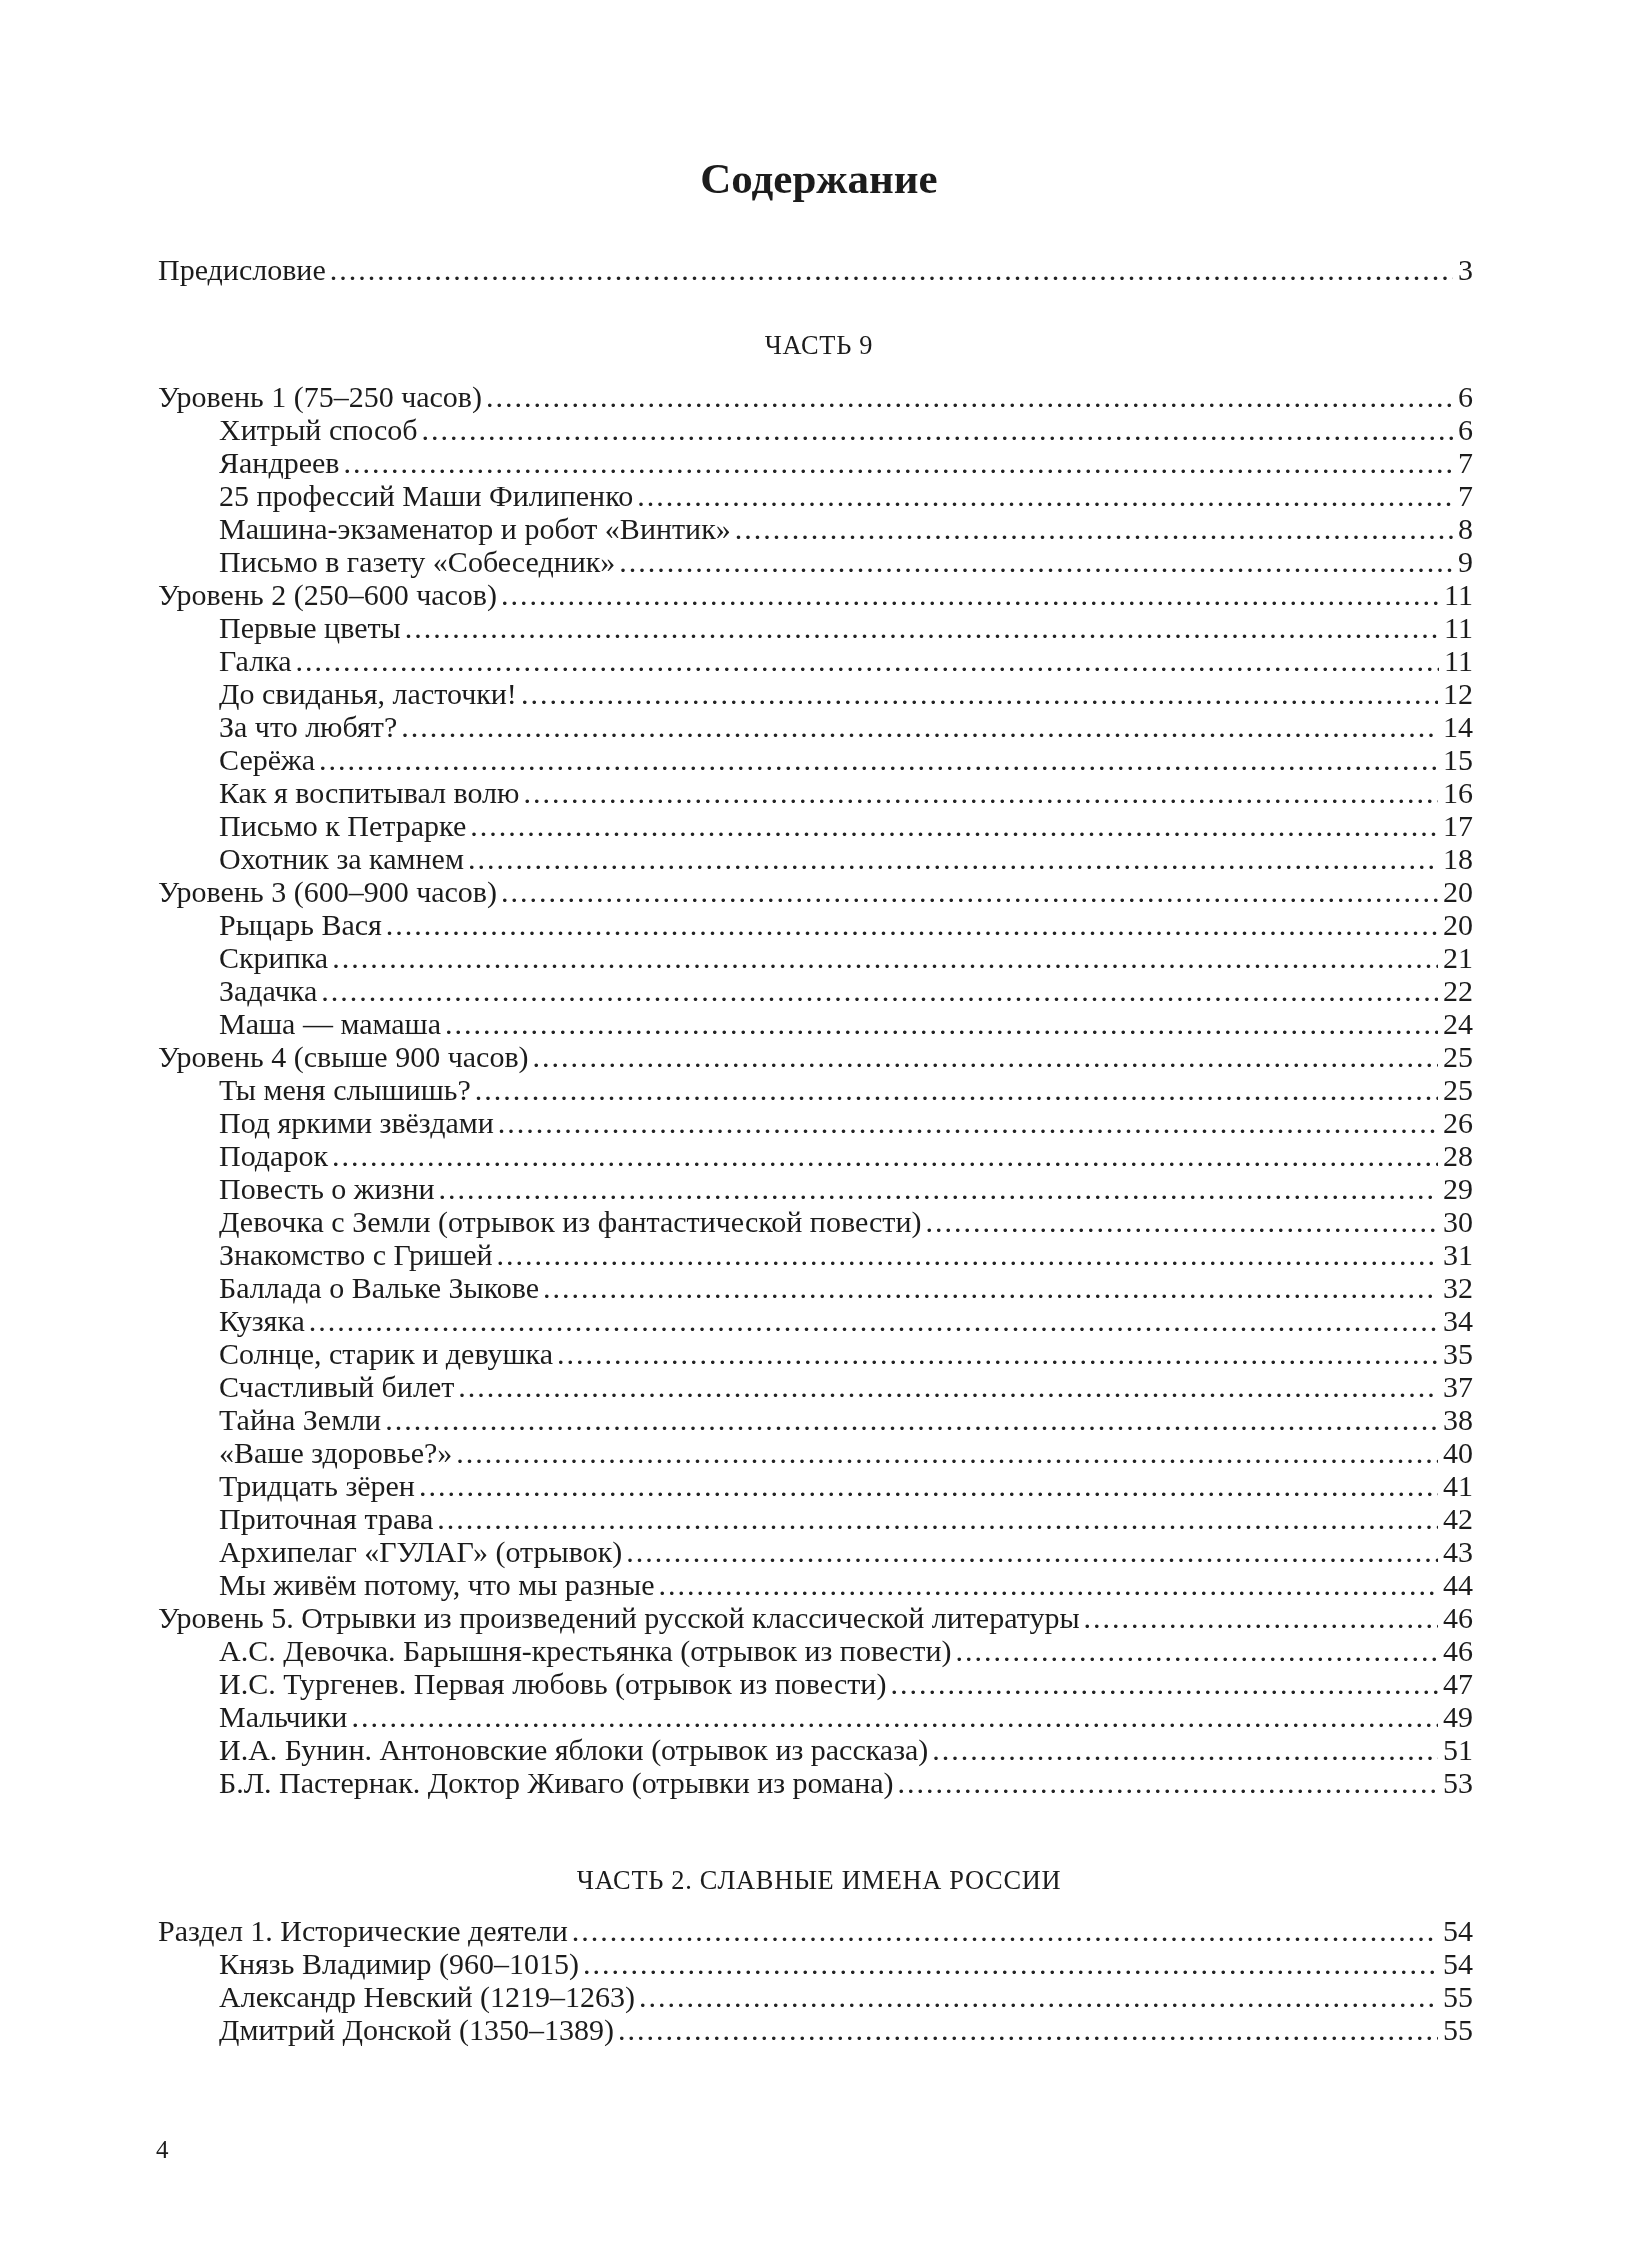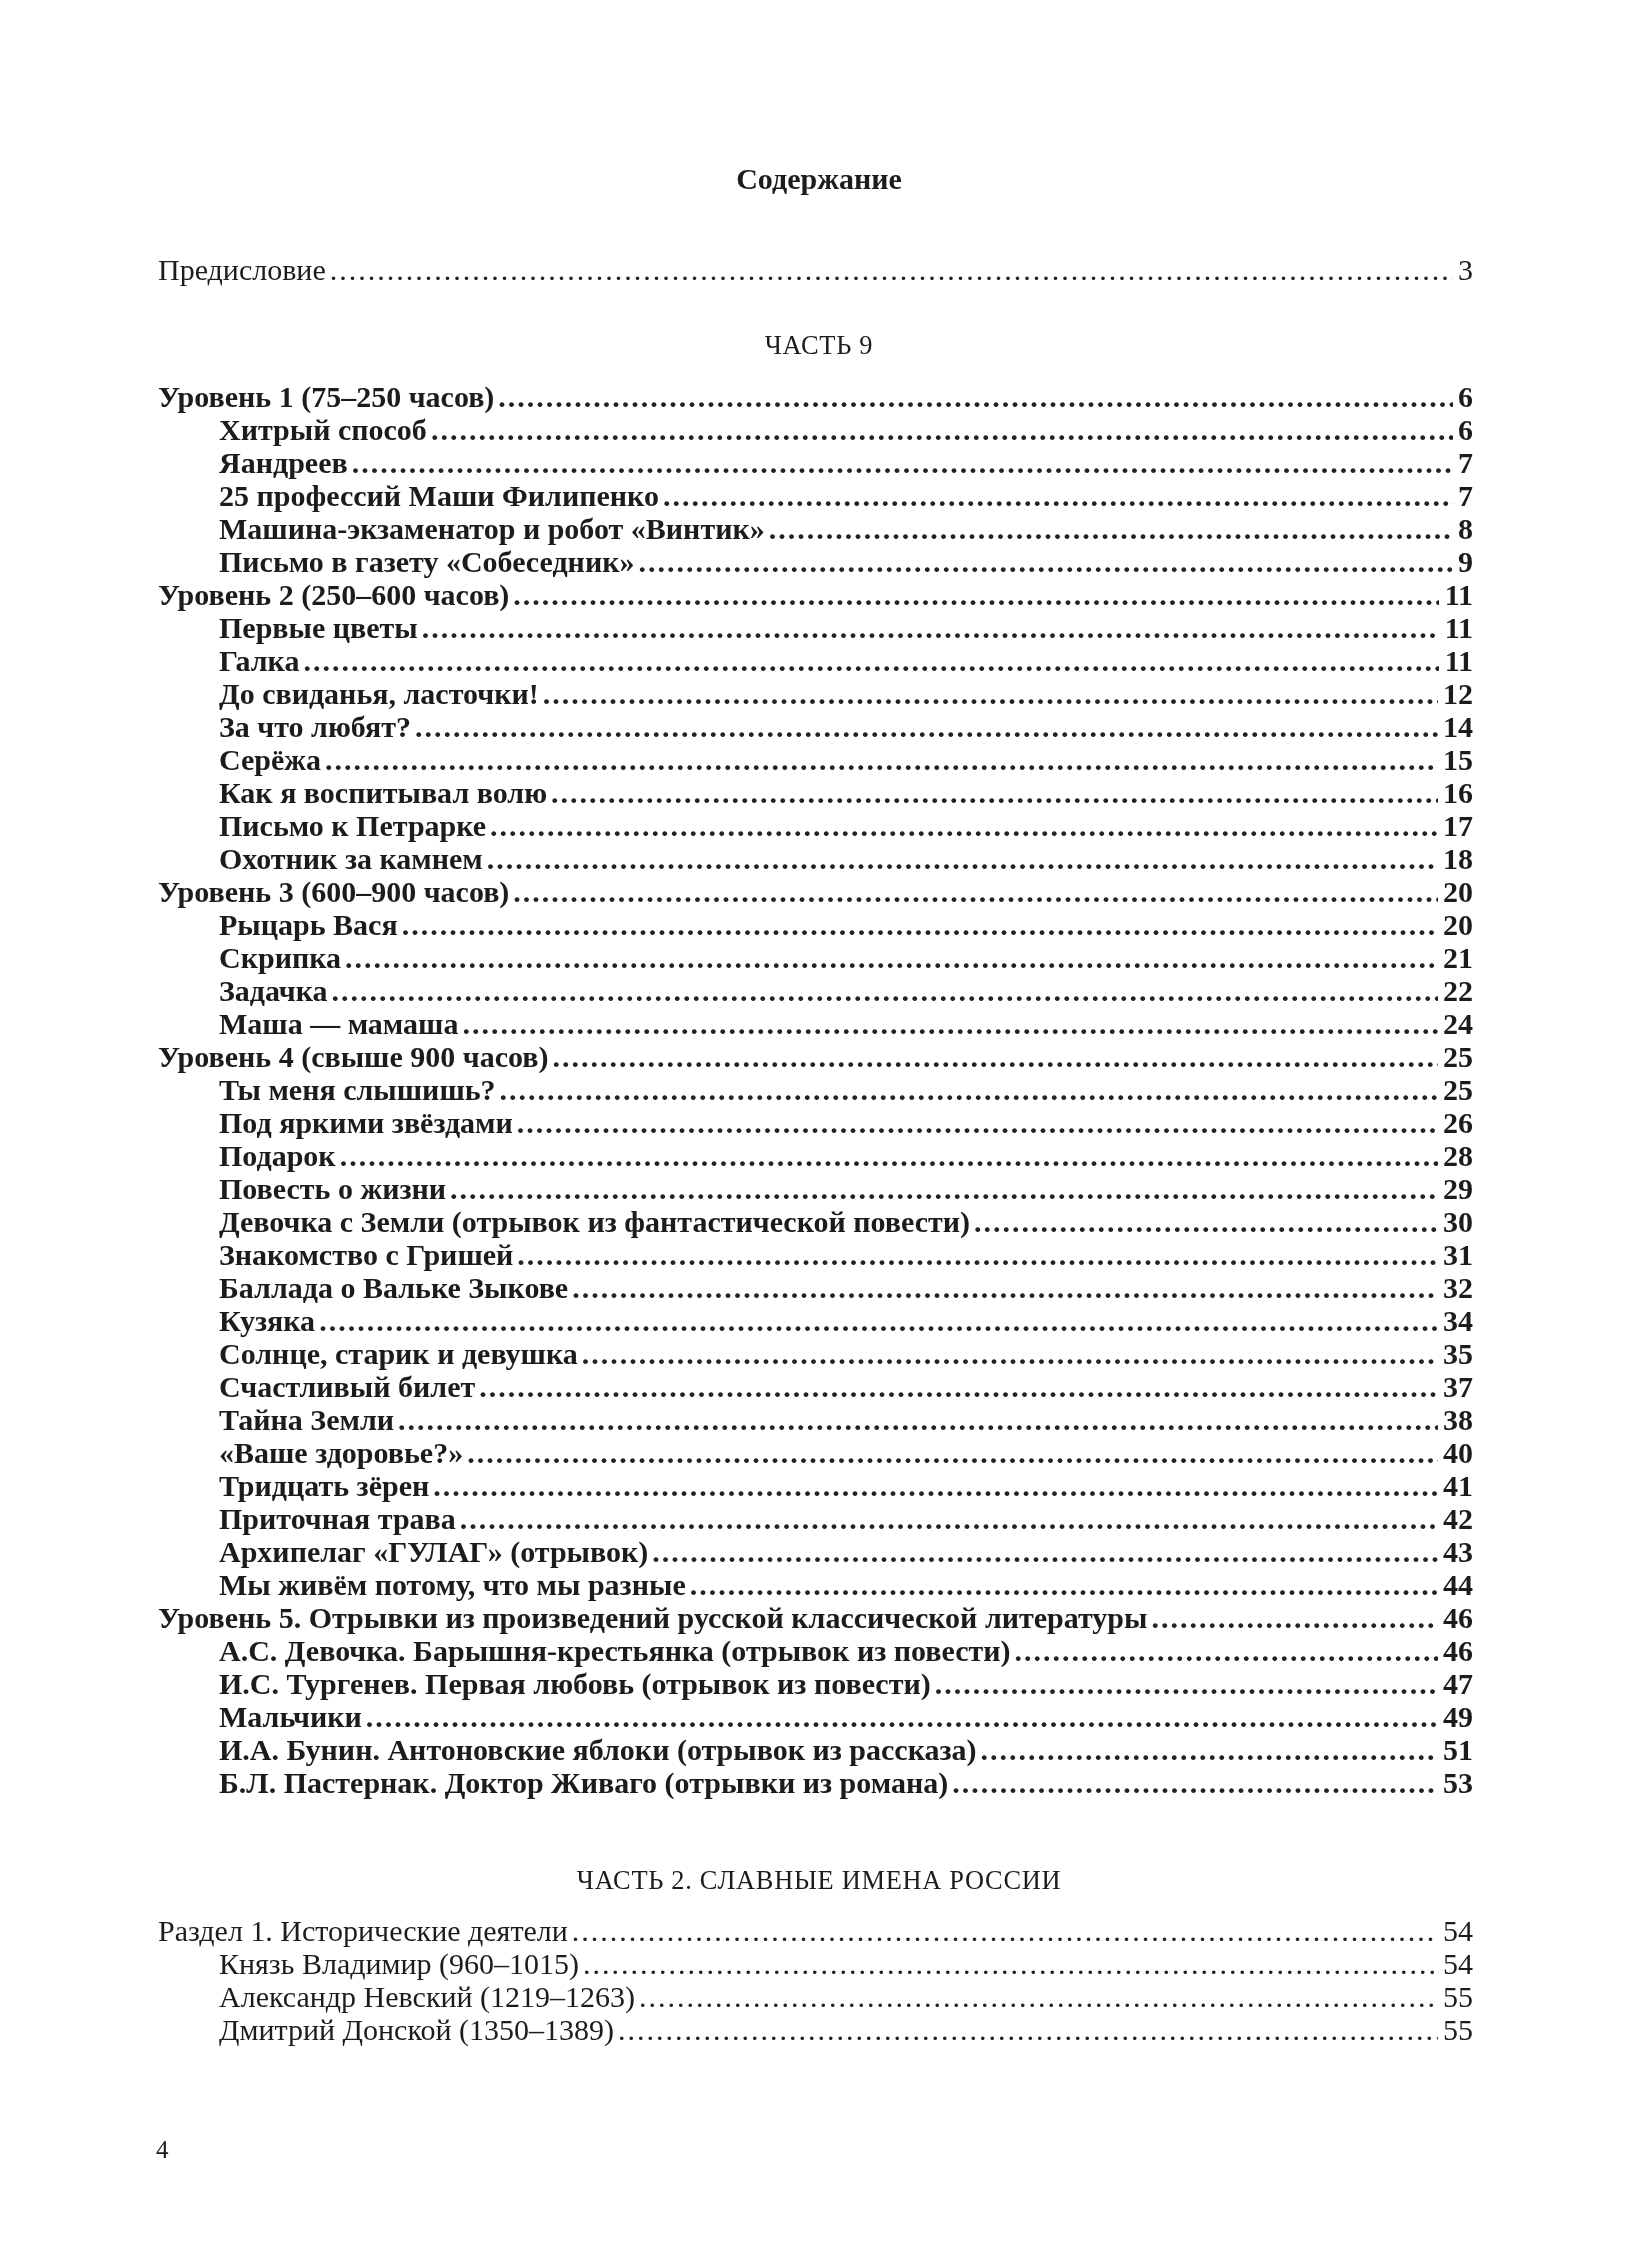--- a/index.html
+++ b/index.html
@@ -15,21 +15,21 @@
     color: #1c1c1c;
     font-family: "Liberation Serif", "DejaVu Serif", serif;
     overflow: hidden;
   }
   .doc-title {
     position: absolute;
     top: 158px;
     left: 0;
     width: 100%;
     text-align: center;
-    font-size: 30px;
+    font-size: 43px;
     line-height: 42px;
     font-weight: bold;
   }
   .part-heading {
     position: absolute;
     left: 0;
     width: 100%;
     text-align: center;
     font-size: 26.4px;
     line-height: 29px;
@@ -38,21 +38,21 @@
   }
   #part1-heading { top: 331px; }
   #part2-heading { top: 1866px; }
 
   .toc-block {
     position: absolute;
     left: 158px;
     width: 1315px;
   }
   #preface-row   { top: 253px; }
-  #part1-list    { top: 380px; font-weight: bold; }
+  #part1-list    { top: 380px; }
   #part2-list    { top: 1914px; }
 
   .row {
     display: flex;
     align-items: flex-end;
     height: 33px;
     line-height: 33px;
     font-size: 30px;
     white-space: nowrap;
   }

